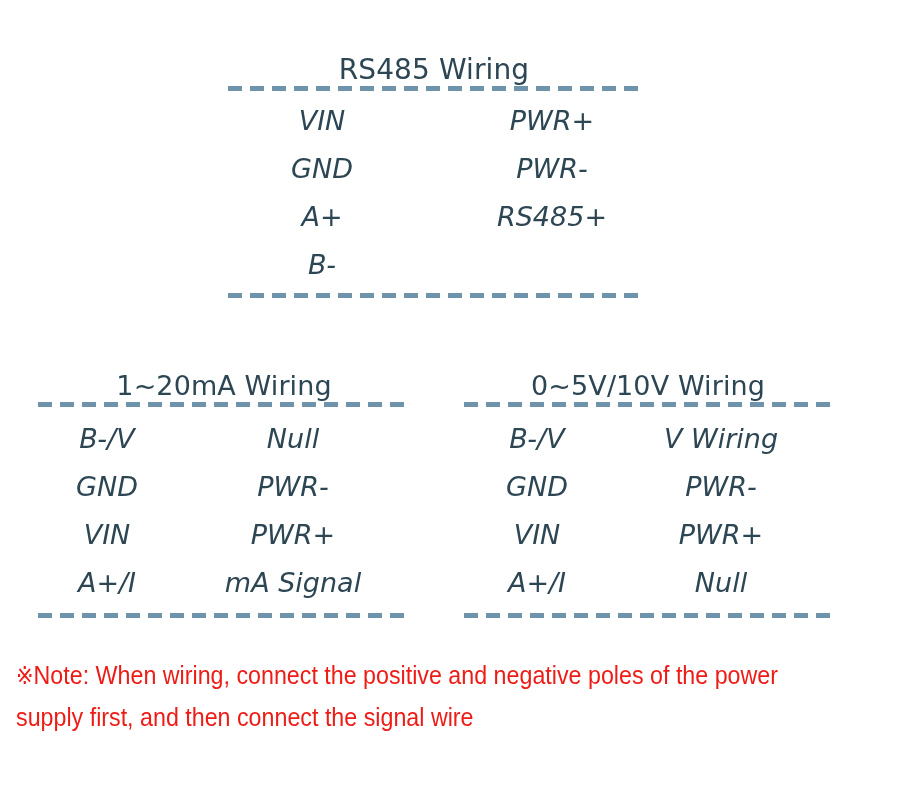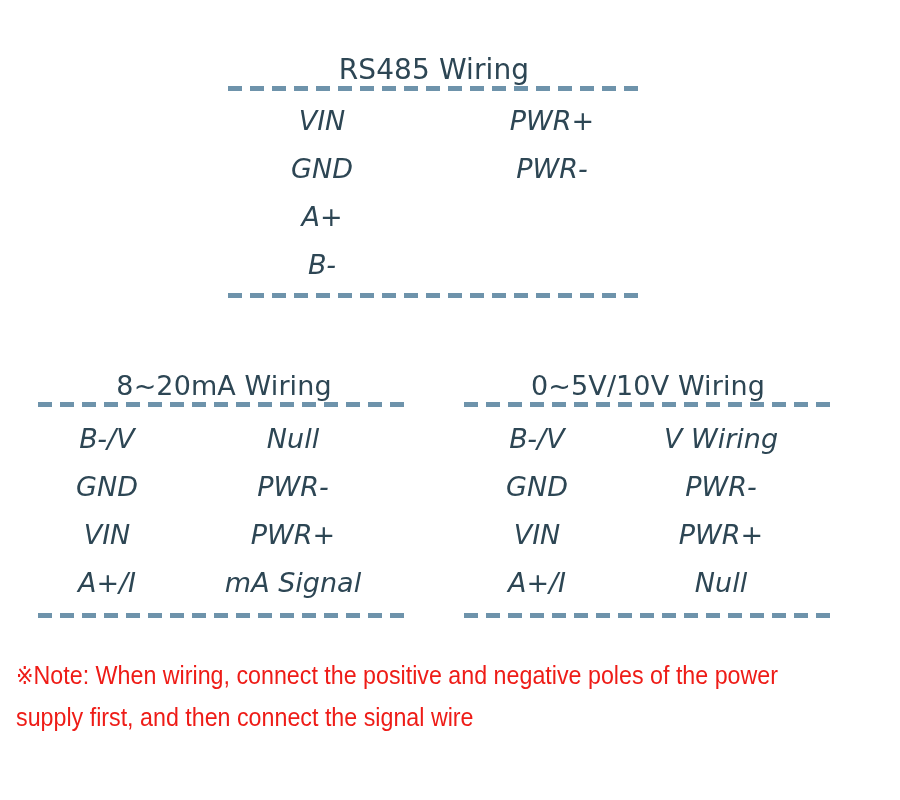--- a/index.html
+++ b/index.html
@@ -140,30 +140,31 @@
       <div class="row">
         <span class="cell left">VIN</span>
         <span class="cell right">PWR+</span>
       </div>
       <div class="row">
         <span class="cell left">GND</span>
         <span class="cell right">PWR-</span>
       </div>
       <div class="row">
         <span class="cell left">A+</span>
+        <span class="cell right">RS485+</span>
       </div>
       <div class="row">
         <span class="cell left">B-</span>
       </div>
     </div>
     <div class="rule bottom-rule"></div>
   </div>
 
   <div class="wiring-block" id="ma-block">
-    <div class="block-title">8~20mA Wiring</div>
+    <div class="block-title">1~20mA Wiring</div>
     <div class="rule top-rule"></div>
     <div class="rows">
       <div class="row">
         <span class="cell left">B-/V</span>
         <span class="cell right">Null</span>
       </div>
       <div class="row">
         <span class="cell left">GND</span>
         <span class="cell right">PWR-</span>
       </div>

